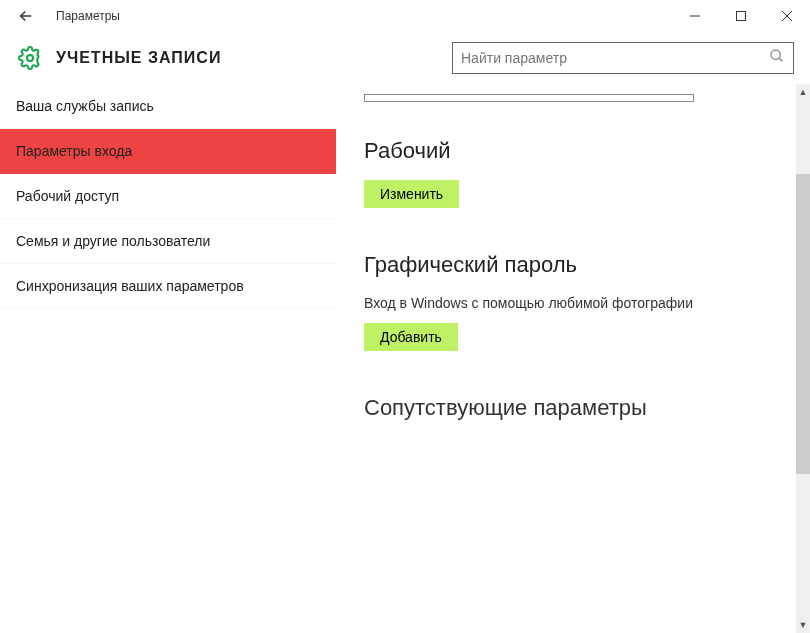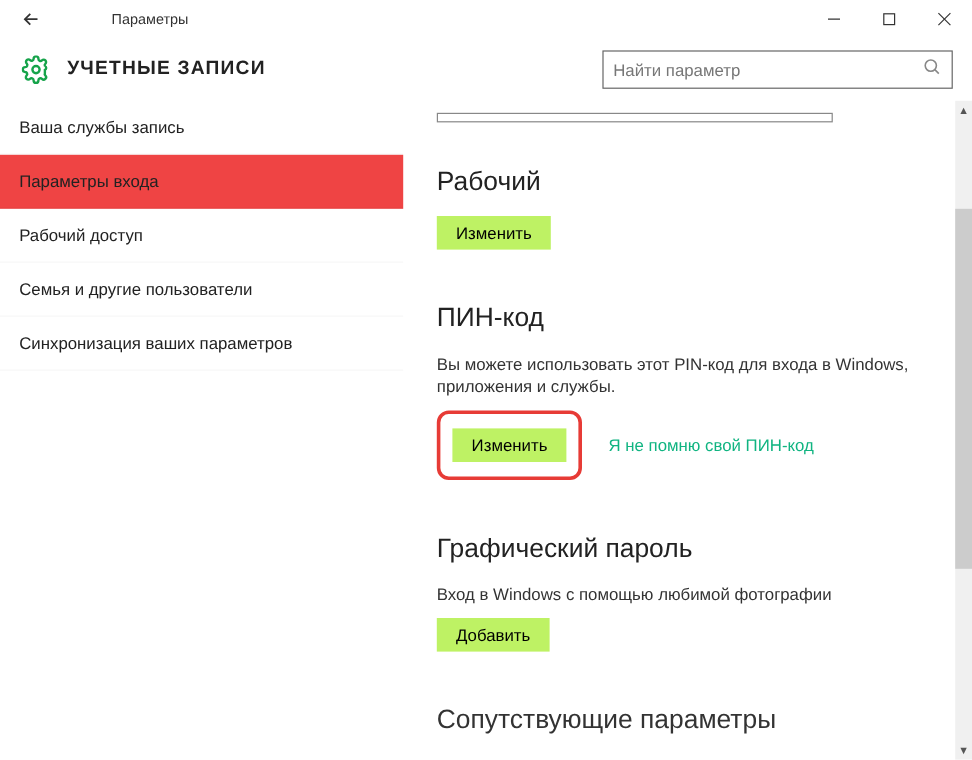--- a/index.html
+++ b/index.html
@@ -12,21 +12,20 @@
     height: 633px;
     overflow: hidden;
     position: relative;
   }
   .titlebar {
     height: 32px;
     display: flex;
     align-items: center;
     padding-left: 8px;
     position: relative;
-    gap: 37px;
   }
   .titlebar .back {
     width: 36px; height: 32px;
     display: flex; align-items: center; justify-content: center;
     cursor: pointer;
   }
   .titlebar .title {
     font-size: 12px;
     margin-left: 12px;
     color: #333;
@@ -53,21 +52,21 @@
     display: flex; align-items: center; justify-content: center;
   }
   .header .heading {
     font-size: 16px;
     font-weight: 600;
     letter-spacing: 1px;
     margin-left: 12px;
   }
   .header .spacer { flex: 1; }
   .search {
-    width: 292px; height: 32px;
+    width: 342px; height: 32px;
     border: 1px solid #666;
     display: flex; align-items: center;
     padding: 0 8px;
     font-size: 14px;
     color: #777;
     position: relative;
   }
   .search .sicon {
     position: absolute; right: 8px; top: 5px;
     color: #888;
@@ -218,28 +217,20 @@
   </div>
 
   <div class="content">
     <div class="topbox"></div>
 
     <div class="section-block">
       <h2 class="section">Рабочий</h2>
       <button class="btn">Изменить</button>
     </div>
 
-    <div class="section-block">
-      <h2 class="section">ПИН-код</h2>
-      <div class="desc">Вы можете использовать этот PIN-код для входа в Windows, приложения и службы.</div>
-      <span class="highlight">
-        <button class="btn">Изменить</button>
-      </span>
-      <span class="link">Я не помню свой ПИН-код</span>
-    </div>
 
     <div class="section-block">
       <h2 class="section">Графический пароль</h2>
       <div class="desc">Вход в Windows с помощью любимой фотографии</div>
       <button class="btn">Добавить</button>
     </div>
 
     <div class="cut">Сопутствующие параметры</div>
   </div>
 </div>

